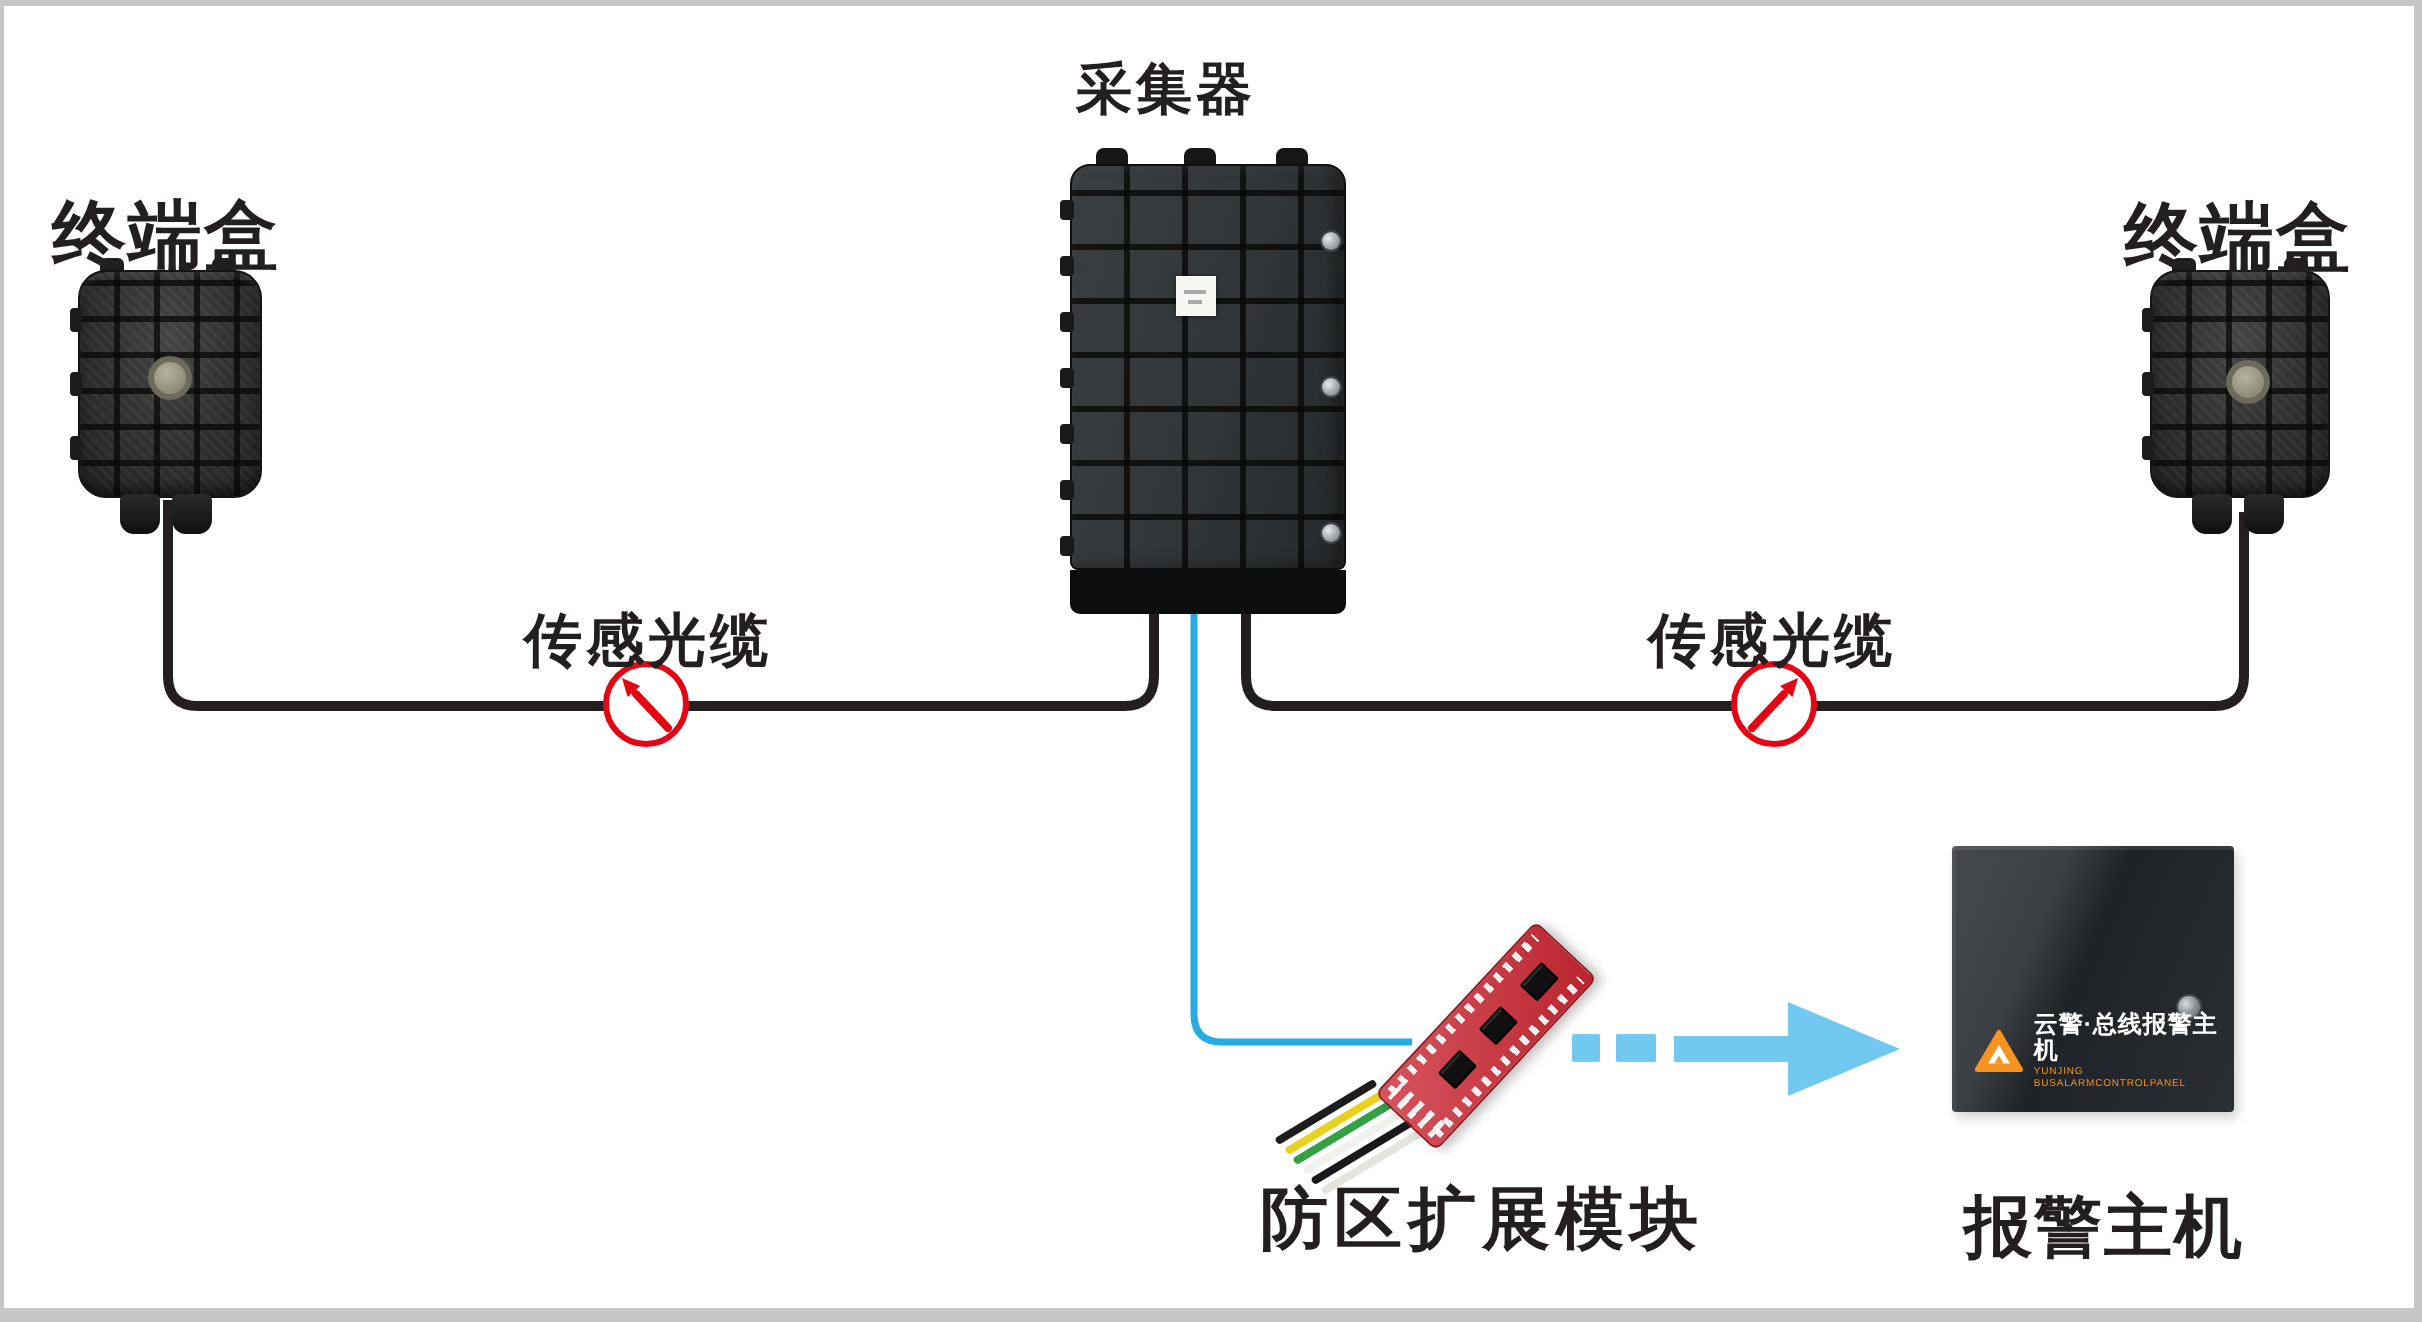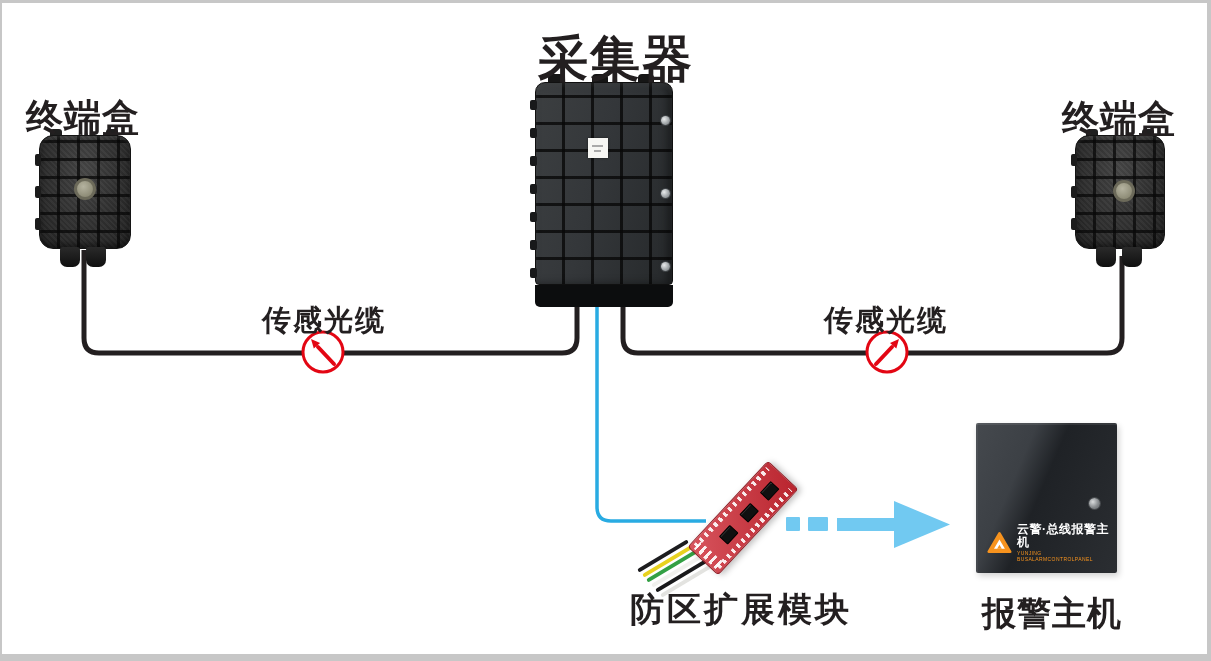--- a/index.html
+++ b/index.html
@@ -13,21 +13,21 @@
   }
   *{margin:0;padding:0;box-sizing:border-box}
   html,body{width:1211px;height:661px;background:#fff;overflow:hidden;
     font-family:"Liberation Sans","DejaVu Sans",sans-serif;}
   #canvas{position:relative;width:1211px;height:661px;background:#ffffff;}
   .frame{position:absolute;inset:0;border-top:3px solid #c7c7c7;border-left:2px solid #c7c7c7;
     border-right:4px solid #c7c7c7;border-bottom:7px solid #c7c7c7;pointer-events:none;z-index:40;}
   svg.wires{position:absolute;left:0;top:0;z-index:1;}
   .label{position:absolute;color:var(--ink);font-weight:bold;white-space:nowrap;z-index:10;}
   .lbl-terminal{font-size:37px;letter-spacing:1px;}
-  .lbl-collector{font-size:50px;letter-spacing:2px;}
+  .lbl-collector{font-size:28px;letter-spacing:2px;}
   .lbl-cable{font-size:29px;letter-spacing:2px;}
   .lbl-module{font-size:34px;letter-spacing:3px;}
   .lbl-host{font-size:34px;letter-spacing:1px;}
 
   .device{position:absolute;z-index:3;}
 
   
   .tbox-ear{position:absolute;width:12px;height:10px;background:#1f1f1f;border-radius:3px 3px 0 0;}
   .tbox-body{position:absolute;width:92px;height:114px;border-radius:14px;border:1px solid #141414;
     background-image:
@@ -57,21 +57,21 @@
     background:radial-gradient(circle at 35% 35%, #e9ebec, #a1a6a9 55%, #6f7477);
     box-shadow:0 0 0 1px #3e4245;}
   .col-label{position:absolute;left:62px;top:66px;width:20px;height:20px;background:#f6f6f3;
     background-image:linear-gradient(#a9a9a9 0 0),linear-gradient(#a9a9a9 0 0);
     background-size:11px 2px,7px 2px;background-position:4px 7px,6px 12px;background-repeat:no-repeat;
     box-shadow:0 0 2px rgba(0,0,0,.6);}
   .col-strip{position:absolute;left:9px;top:213px;width:138px;height:22px;background:#0c0d0e;
     border-radius:0 0 5px 5px;}
 
   
-  .host{left:976px;top:423px;width:141px;height:150px;border-radius:2px;
+  .host{left:976px;top:423px;width:141px;height:133px;border-radius:2px;
     background:linear-gradient(113deg,#45494e 0%,#3c4045 30%,#1f2226 46%,#26292d 78%,#2b2e32 100%);
     box-shadow:inset 0 2px 0 rgba(255,255,255,.09), inset 2px 0 0 rgba(255,255,255,.05),
       2px 3px 6px rgba(0,0,0,.18);}
   .host-lock{position:absolute;left:113px;top:75px;width:11px;height:11px;border-radius:50%;
     background:radial-gradient(circle at 35% 35%, #d9dcdd, #868a8d 55%, #5e6265);
     box-shadow:0 0 0 1px #474b4e;}
   .host-logo{position:absolute;left:11px;bottom:11px;display:flex;align-items:center;gap:5px;}
   .host-logo-texts{display:flex;flex-direction:column;}
   .host-logo-title{color:#ffffff;font-weight:bold;font-size:12px;letter-spacing:.5px;line-height:13px;}
   .host-logo-sub{color:var(--logo-orange);font-size:5px;letter-spacing:.4px;margin-top:1px;}

